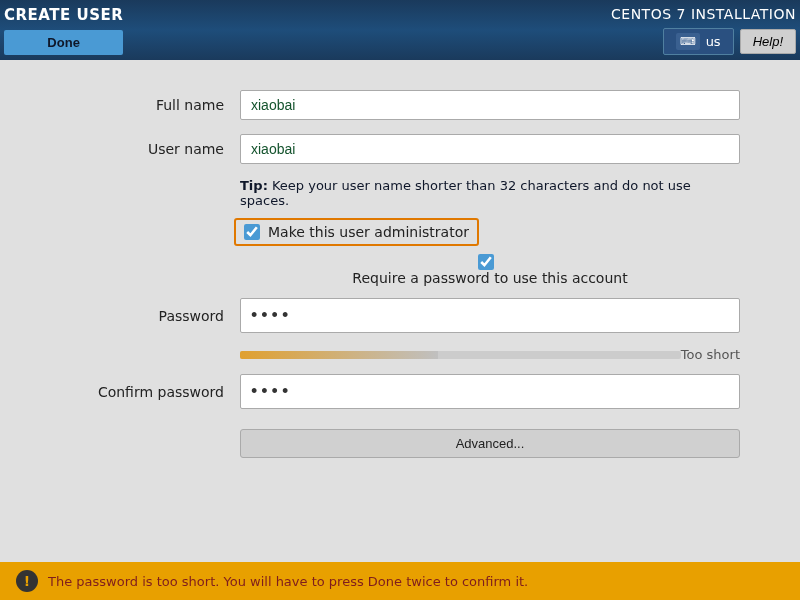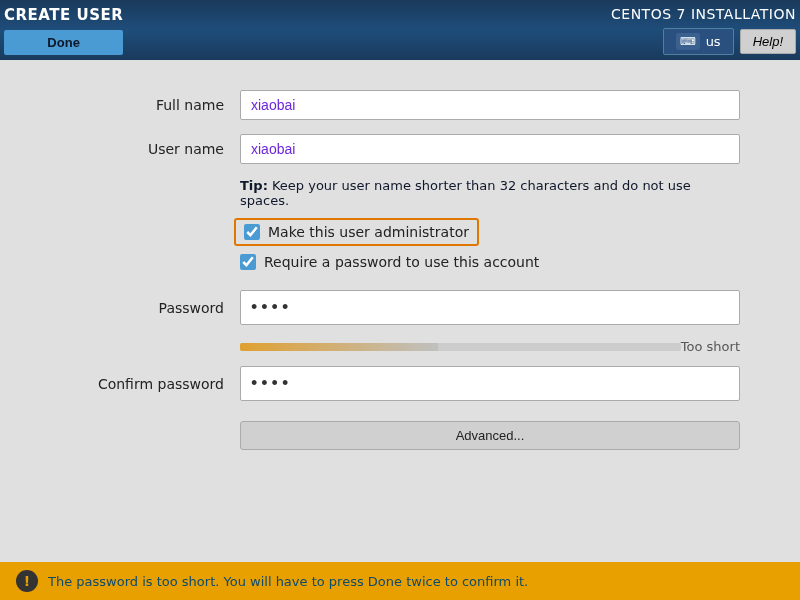--- a/index.html
+++ b/index.html
@@ -110,43 +110,44 @@
       color: #222;
       font-size: 14px;
     }
     .form-input {
       flex: 1;
       border: 1px solid #aaa;
       background: white;
       padding: 6px 10px;
       font-size: 14px;
       border-radius: 2px;
-      color: #6d28d9;
+      color: #14532d;
       outline: none;
     }
 
     .tip-row {
       display: flex;
       align-items: flex-start;
       margin-bottom: 10px;
       margin-left: 180px;
     }
     .tip-text {
       font-size: 13px;
       color: #0f172a;
     }
     .tip-text span.tip-bold {
       font-weight: bold;
     }
 
     .checkbox-row {
       display: flex;
       align-items: center;
-      margin-bottom: 20px;
+      margin-bottom: 12px;
       margin-left: 180px;
+      flex-direction: column;
     }
 
     
     #admin-checkbox-row {
       border: 2px solid #e07800;
       border-radius: 3px;
       padding: 4px 8px;
       margin-left: 174px;
       margin-bottom: 8px;
       display: flex;
@@ -221,21 +222,21 @@
       border-radius: 50%;
       display: flex;
       align-items: center;
       justify-content: center;
       color: #e8a000;
       font-weight: bold;
       font-size: 14px;
       flex-shrink: 0;
     }
     #warning-text {
-      color: #0c4a6e;
+      color: #7f1d1d;
       font-size: 13px;
     }
 
     
     .password-dots {
       letter-spacing: 4px;
       font-size: 18px;
       color: #333;
     }
   </style>

